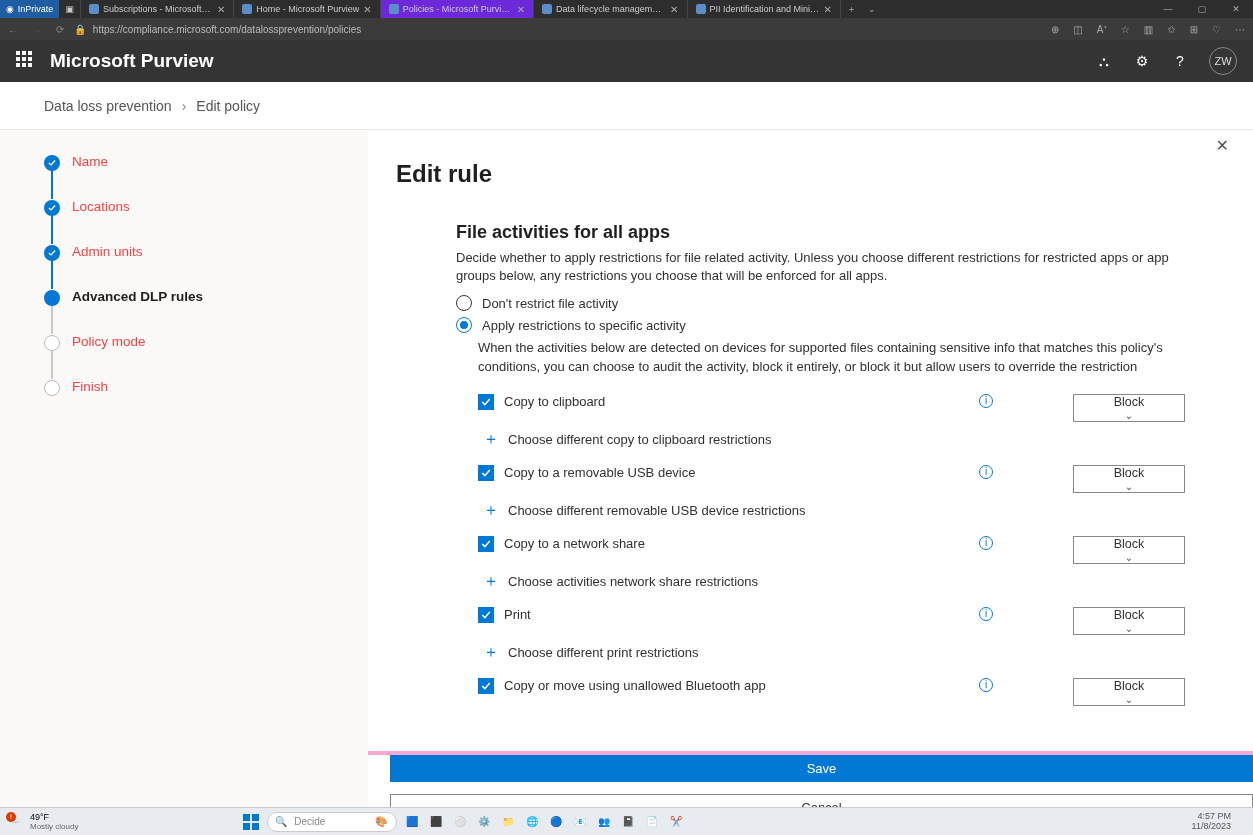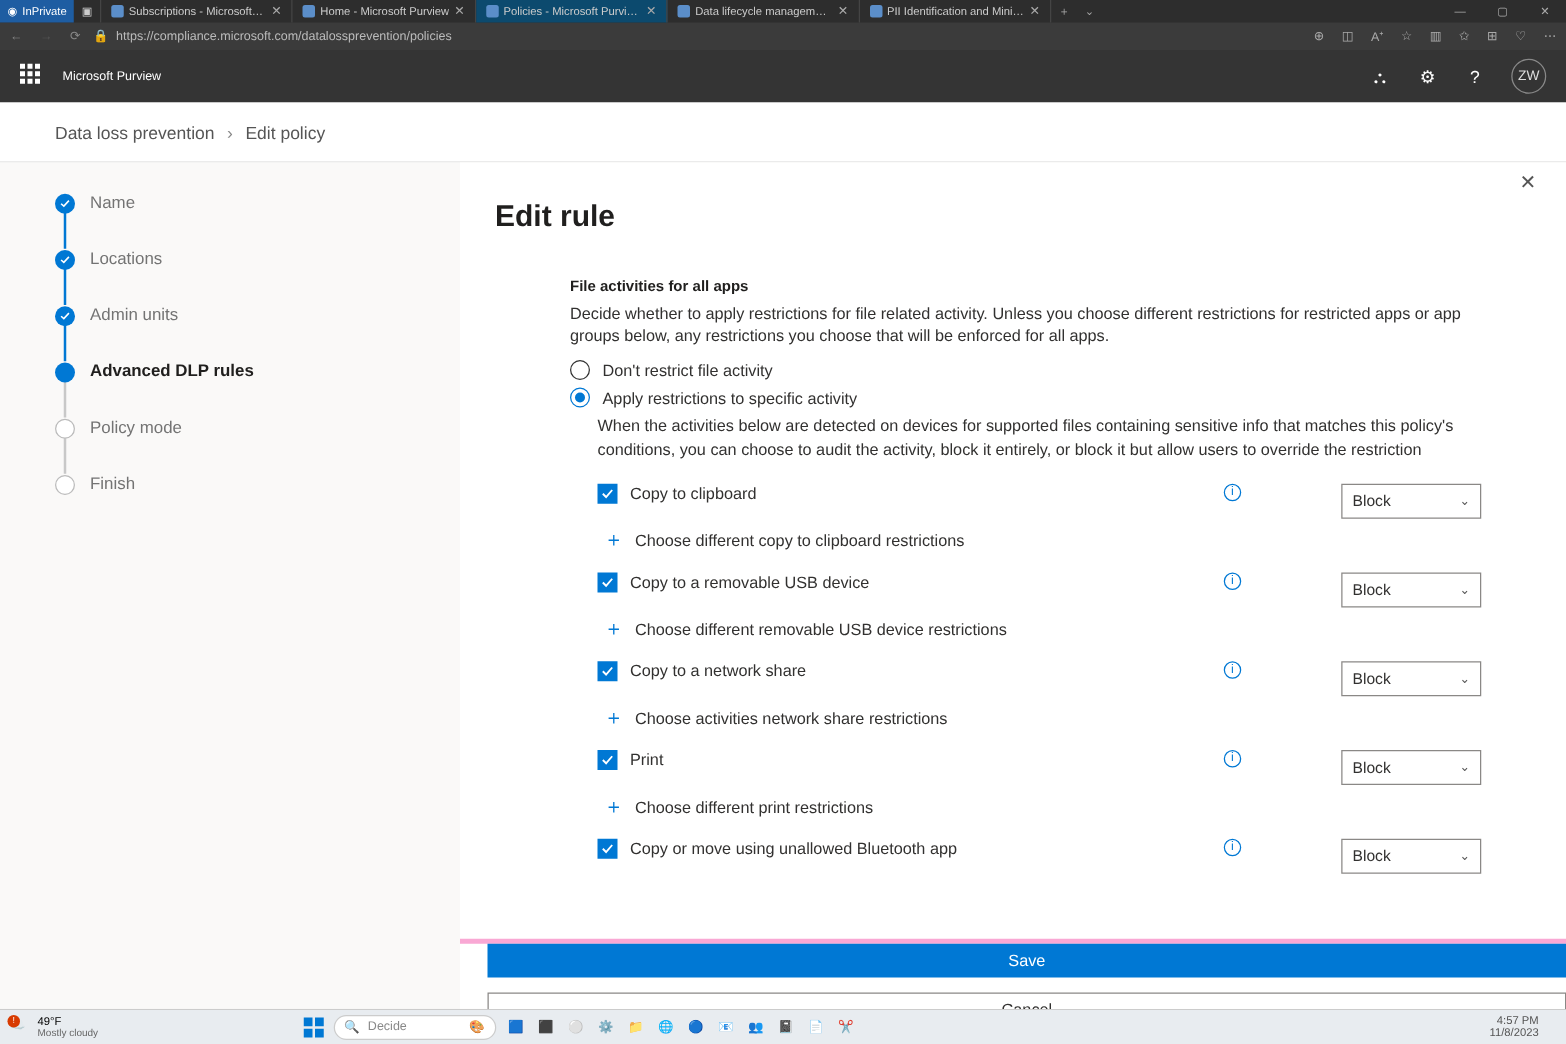--- a/index.html
+++ b/index.html
@@ -3,40 +3,40 @@
 <meta charset="utf-8">
 <style>
 * { box-sizing: border-box; margin: 0; padding: 0; font-family: "Segoe UI", -apple-system, sans-serif; }
 html, body { width: 1253px; height: 835px; overflow: hidden; background: #f3f3f3; }
 
 
 .browser-chrome { background: #3b3b3b; }
 .tab-bar { height: 18px; display: flex; align-items: stretch; background: #2d2d2d; font-size: 9px; color: #ccc; }
 .inprivate-badge { background: #1e5da2; color: #fff; padding: 2px 6px; display: flex; align-items: center; gap: 4px; font-size: 9px; }
 .tab-item { display: flex; align-items: center; padding: 0 8px; gap: 4px; border-right: 1px solid #444; position: relative; min-width: 0; }
-.tab-item.active { background: #0c4a6e; }
+.tab-item.active { background: #6d28d9; }
 .tab-favicon { width: 10px; height: 10px; background: #5b8ec9; border-radius: 2px; flex-shrink: 0; }
 .tab-label { white-space: nowrap; overflow: hidden; text-overflow: ellipsis; max-width: 110px; }
 .tab-close { flex-shrink: 0; font-size: 10px; color: #aaa; cursor: pointer; }
 .tab-add { padding: 0 6px; color: #aaa; display:flex; align-items:center; }
 .window-controls { margin-left: auto; display: flex; }
 .window-controls div { width: 34px; display:flex; align-items:center; justify-content:center; color:#aaa; }
 
 .addr-bar { height: 22px; display:flex; align-items:center; padding: 0 8px; gap: 10px; font-size: 10px; color: #ccc; }
 .addr-nav { display:flex; gap:14px; align-items:center; }
 .addr-nav span { color:#888; }
 .addr-field { flex:1; display:flex; align-items:center; gap:6px; }
 .url-text { color:#bbb; }
 .addr-icons { display:flex; gap:14px; align-items:center; color:#aaa; }
 
 
 .app-header { height: 42px; background: #343434; color:#fff; display:flex; align-items:center; padding: 0 16px; gap: 14px; }
 .waffle { width: 20px; height: 20px; display:grid; grid-template-columns:repeat(3,4px); grid-template-rows:repeat(3,4px); gap:2px; }
 .waffle span { background:#fff; }
-.app-title { font-size: 10px; font-weight: 400; }
+.app-title { font-size: 19px; font-weight: 700; }
 .header-right { margin-left:auto; display:flex; align-items:center; gap:20px; }
 .hdr-icon { color:#fff; width:18px;height:18px; display:flex;align-items:center;justify-content:center; font-size:14px; }
 .avatar { width:28px;height:28px;border-radius:50%;border:1px solid #888; display:flex;align-items:center;justify-content:center;font-size:11px;color:#ddd; }
 
 
 .breadcrumb-bar { height: 48px; background:#fff; border-bottom:1px solid #e5e5e5; display:flex; align-items:center; padding: 0 44px; font-size: 14px; color:#555; }
 .breadcrumb-bar .sep { margin: 0 10px; color:#888; }
 
 
 .content-area { position:relative; background:#faf9f8; height: calc(835px - 18px - 22px - 42px - 48px - 28px); }
@@ -44,47 +44,47 @@
 
 .stepper { position:absolute; left: 44px; top: 24px; width: 280px; }
 .step { display:flex; align-items:flex-start; gap: 12px; position:relative; }
 .step-body { padding-bottom: 30px; }
 .step-marker { width:16px; height:16px; border-radius:50%; position:relative; z-index:2; flex-shrink:0; margin-top:1px; display:flex;align-items:center;justify-content:center; }
 .step.completed .step-marker { background:#0078d4; color:#fff; font-size:10px; }
 .step.current .step-marker { background:#0078d4; }
 .step.upcoming .step-marker { background:#fff; border:1.5px solid #bbb; }
 .step-line { position:absolute; left:7px; top:16px; width:1.5px; height: calc(100% - 16px); background:#c8c8c8; }
 .step.completed .step-line, .step.prev-current .step-line { background:#0078d4; }
-.step-label { font-size:13.5px; color:#737373; }
+.step-label { font-size:13.5px; color:#ef4444; }
 .step.current .step-label { font-weight:600; color:#201f1e; }
 
 
 .panel { position:absolute; left: 368px; right: 0; top:0; bottom:0; background:#fff; }
 .panel-close { position:absolute; top: 6px; right: 24px; font-size: 16px; color:#555; cursor:pointer; }
 .panel-title { font-size: 24px; font-weight:600; padding: 30px 0 0 28px; color:#201f1e; }
 .panel-scroll { position:absolute; top: 80px; bottom: 56px; left:0; right:12px; overflow-y:auto; padding: 0 28px 0 60px; border:1px solid #e1e1e1; border-width: 0; margin: 0 28px; }
 .panel-scroll::-webkit-scrollbar { width:6px; }
 .panel-scroll::-webkit-scrollbar-thumb { background:#c4c4c4; border-radius:3px; }
 
-.section-title { font-weight:600; font-size:12px; margin: 12px 0 6px; color:#201f1e; }
+.section-title { font-weight:600; font-size:18px; margin: 12px 0 6px; color:#201f1e; }
 .section-desc { font-size:13px; color:#323130; margin-bottom: 10px; line-height: 1.4; }
 
 .radio-row { display:flex; align-items:center; gap:10px; font-size:13px; color:#323130; margin: 6px 0; }
 .radio { width:16px;height:16px;border-radius:50%;border:1px solid #333; position:relative; flex-shrink:0; }
 .radio.selected { border-color:#0078d4; }
 .radio.selected::after { content:''; position:absolute; inset:3px; background:#0078d4; border-radius:50%; }
 
 .activities { padding-left: 22px; }
 
 .activity-row { display:flex; align-items:flex-start; margin: 18px 0 10px; }
 .checkbox { width:16px;height:16px;background:#0078d4;display:flex;align-items:center;justify-content:center;flex-shrink:0; }
 .checkbox svg { width:12px;height:12px; }
 .activity-label { font-size:13px;color:#323130; margin-left:10px; }
 .info-icon { width:14px;height:14px;border:1px solid #0078d4;border-radius:50%;color:#0078d4;font-size:10px;display:flex;align-items:center;justify-content:center;margin-left:auto;margin-right:80px; flex-shrink:0; }
-.dropdown { width:112px;height:28px;border:1px solid #8a8886;background:#fff;display:flex;align-items:center;justify-content:space-between;padding:0 8px;font-size:12.5px;color:#323130; }
+.dropdown { width:112px;height:28px;border:1px solid #8a8886;background:#fff;display:flex;align-items:center;justify-content:space-between;padding:0 8px;font-size:12.5px;color:#323130;flex-direction:column; }
 .dropdown .chev { font-size:10px;color:#555; }
 
 .sub-link { display:flex;align-items:center;gap:10px;margin: 8px 0 12px 6px; font-size:13px;color:#323130; }
 .plus-icon { width:14px;height:14px;color:#0078d4;font-size:16px;font-weight:300;display:flex;align-items:center;justify-content:center; }
 
 .panel-footer { position:absolute; bottom:0; left:0; right:0; height:56px; border-top:4px solid #f9a8d4; display:flex;gap:12px;padding-left:22px;flex-direction:column; }
 .btn-primary { background:#0078d4;color:#fff;border:none;padding:6px 18px;font-size:13px;cursor:pointer; }
 .btn-secondary { background:#fff;color:#323130;border:1px solid #8a8886;padding:5px 14px;font-size:13px;cursor:pointer; }
 
 

